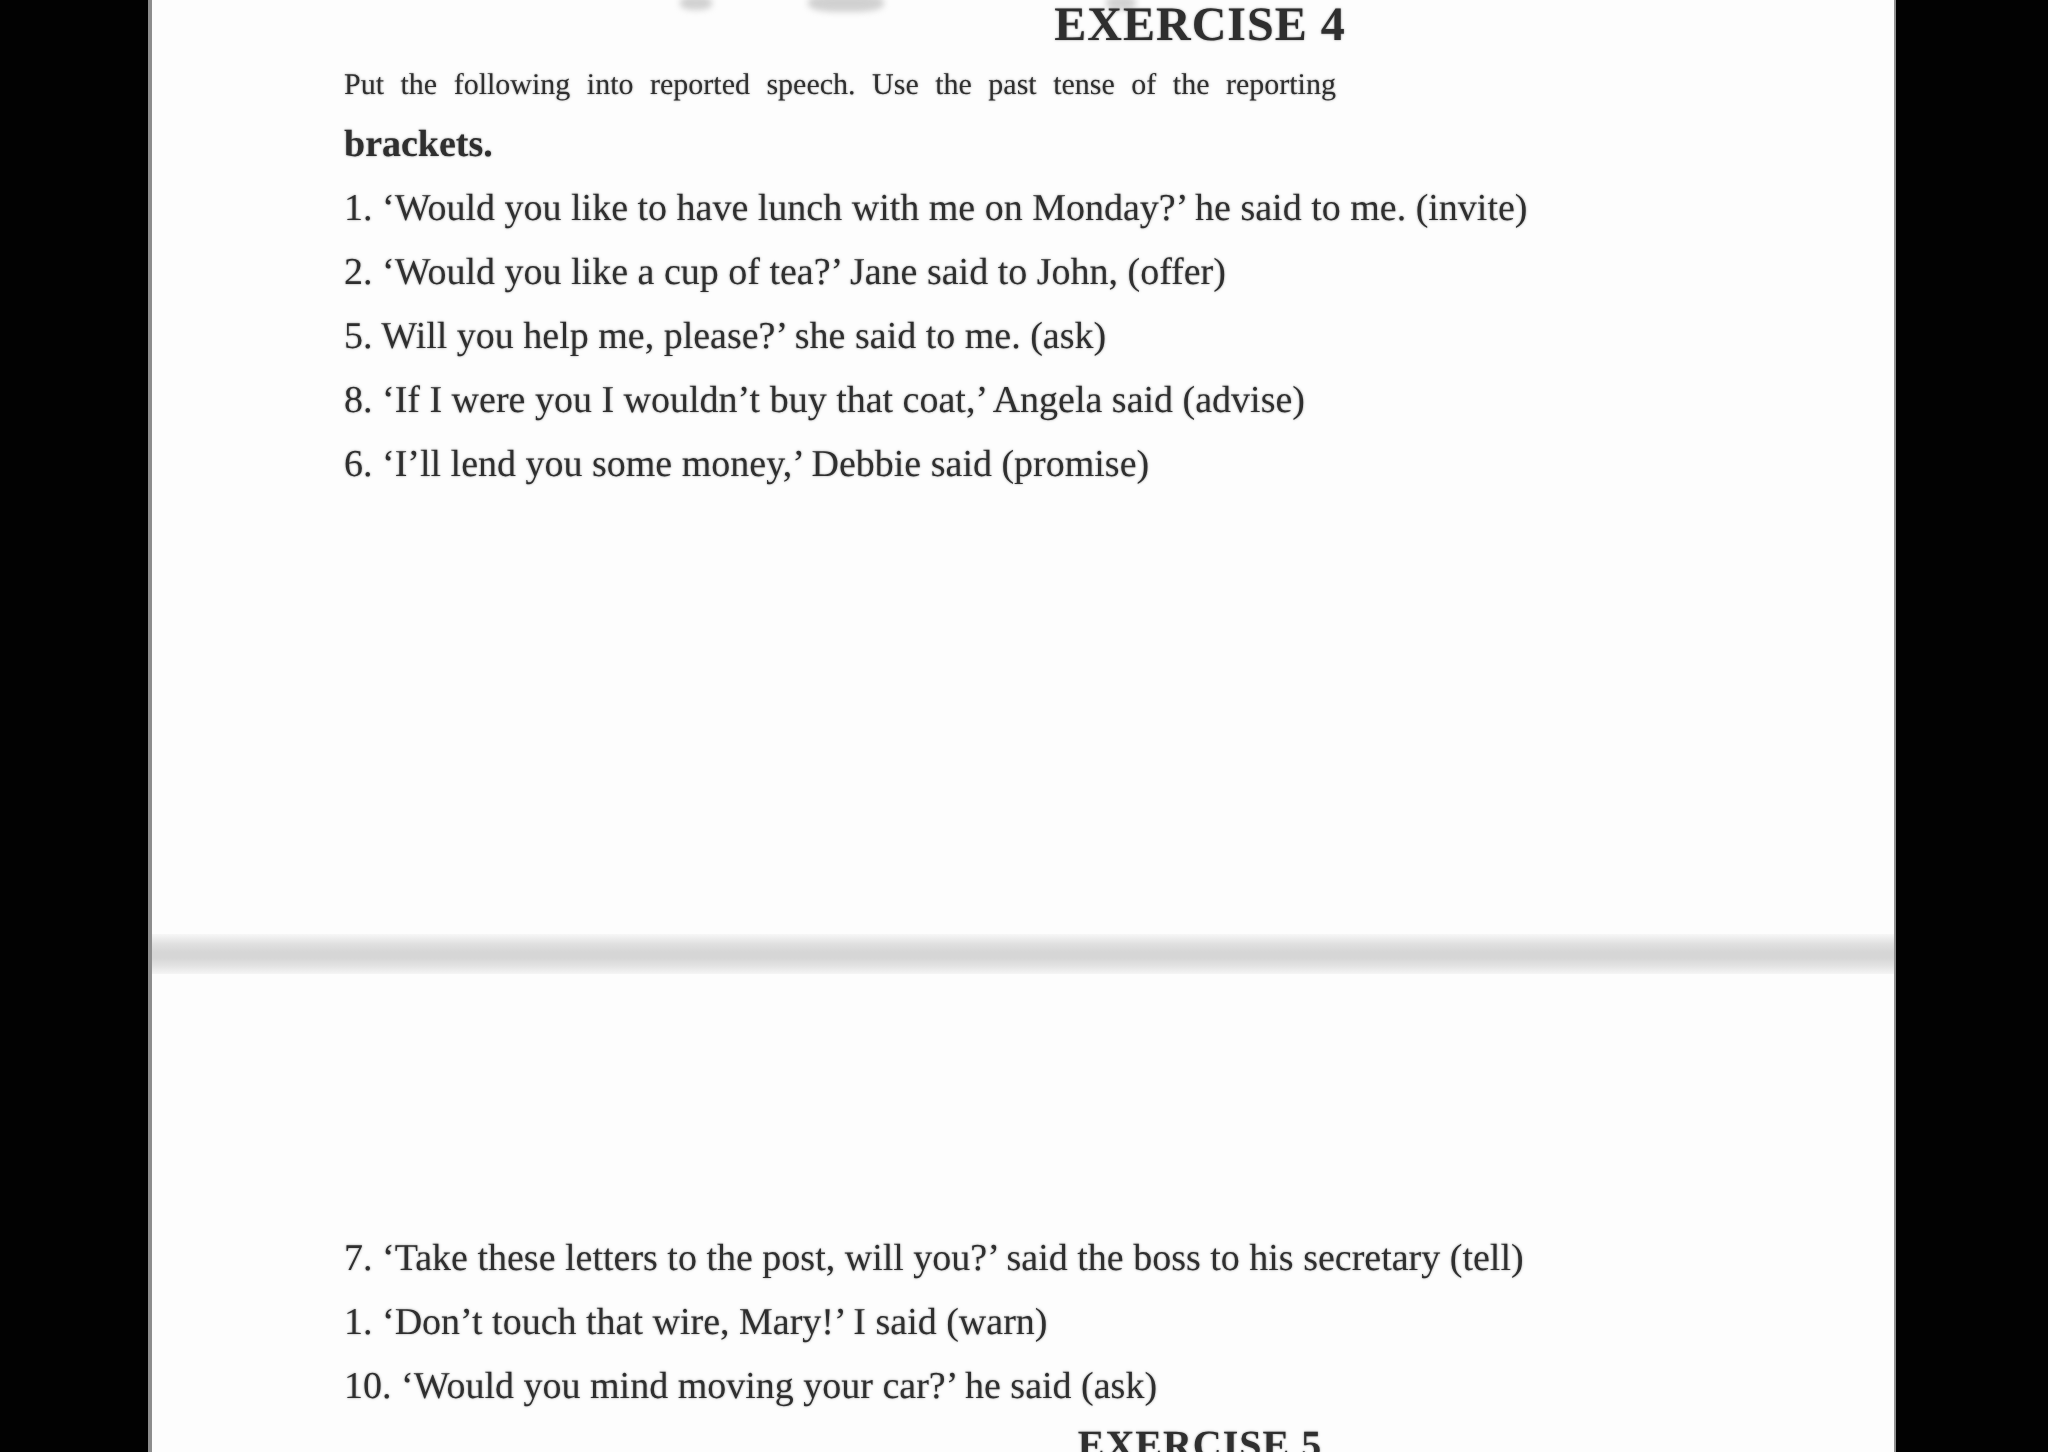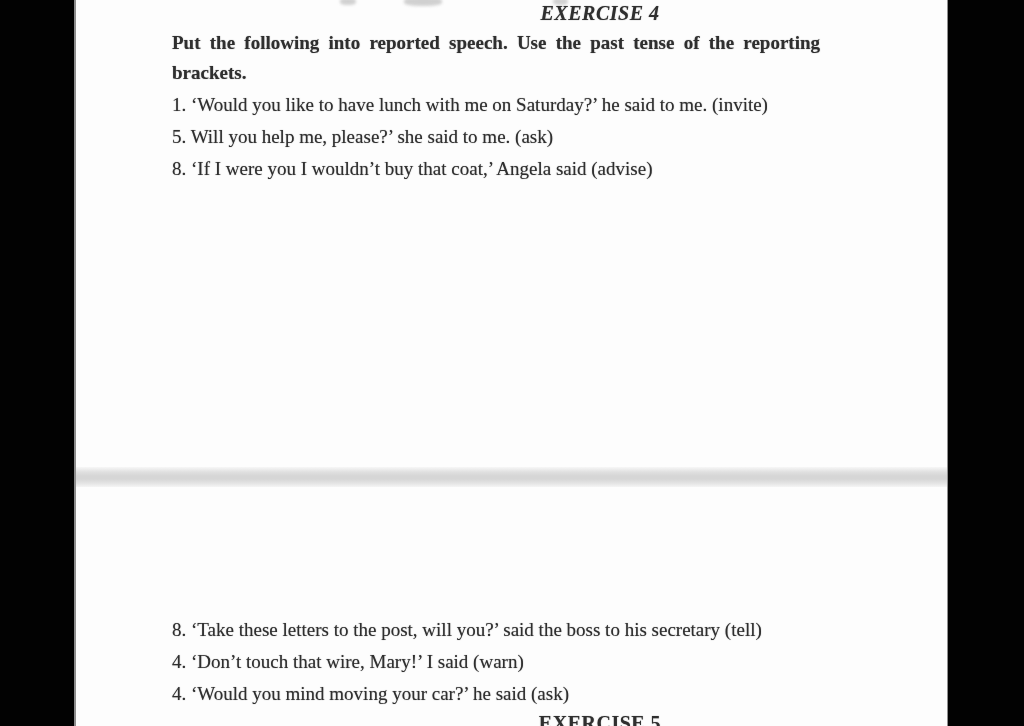--- a/index.html
+++ b/index.html
@@ -45,32 +45,31 @@
     position: absolute;
     color: #2f2f2f;
     text-shadow: 0 0 1.1px rgba(45,45,45,0.55);
     white-space: nowrap;
     z-index: 2;
   }
   .exercise-title {
     top: 0px;
     left: 600px;
     transform: translateX(-50%);
-    font-size: 20px;
+    font-size: 24px;
     line-height: 26px;
     font-weight: bold;
     letter-spacing: 0.5px;
-    font-style: italic;
   }
   .instr-1 {
     top: 30px;
     left: 172px;
-    font-size: 19px;
+    font-size: 15px;
     line-height: 26px;
-    font-weight: bold;
+    font-weight: normal;
     word-spacing: 4.5px;
   }
   .instr-2 {
     top: 60px;
     left: 172px;
     font-size: 19px;
     line-height: 26px;
     font-weight: bold;
   }
   .items {
@@ -134,29 +133,31 @@
   <div class="smudge smudge-3"></div>
 </div>
 
 <div class="txt exercise-title scan-soft">EXERCISE 4</div>
 
 <div class="txt instr-1 scan-soft">Put the following into reported speech. Use the past tense of the reporting</div>
 
 <div class="txt instr-2 scan-soft">brackets.</div>
 
 <div class="items items-top scan-soft">
-  <div class="item">1. ‘Would you like to have lunch with me on Saturday?’ he said to me. (invite)</div>
+  <div class="item">1. ‘Would you like to have lunch with me on Monday?’ he said to me. (invite)</div>
+  <div class="item">2. ‘Would you like a cup of tea?’ Jane said to John, (offer)</div>
   <div class="item">5. Will you help me, please?’ she said to me. (ask)</div>
   <div class="item">8. ‘If I were you I wouldn’t buy that coat,’ Angela said (advise)</div>
+  <div class="item">6. ‘I’ll lend you some money,’ Debbie said (promise)</div>
 </div>
 
 <div class="divider-band"></div>
 
 <div class="items items-bottom scan-soft">
-  <div class="item">8. ‘Take these letters to the post, will you?’ said the boss to his secretary (tell)</div>
-  <div class="item">4. ‘Don’t touch that wire, Mary!’ I said (warn)</div>
-  <div class="item">4. ‘Would you mind moving your car?’ he said (ask)</div>
+  <div class="item">7. ‘Take these letters to the post, will you?’ said the boss to his secretary (tell)</div>
+  <div class="item">1. ‘Don’t touch that wire, Mary!’ I said (warn)</div>
+  <div class="item">10. ‘Would you mind moving your car?’ he said (ask)</div>
 </div>
 
 <div class="txt next-title scan-soft">EXERCISE 5</div>
 
 <div class="bar bar-left"></div>
 <div class="bar bar-right"></div>
 
 </body></html>

